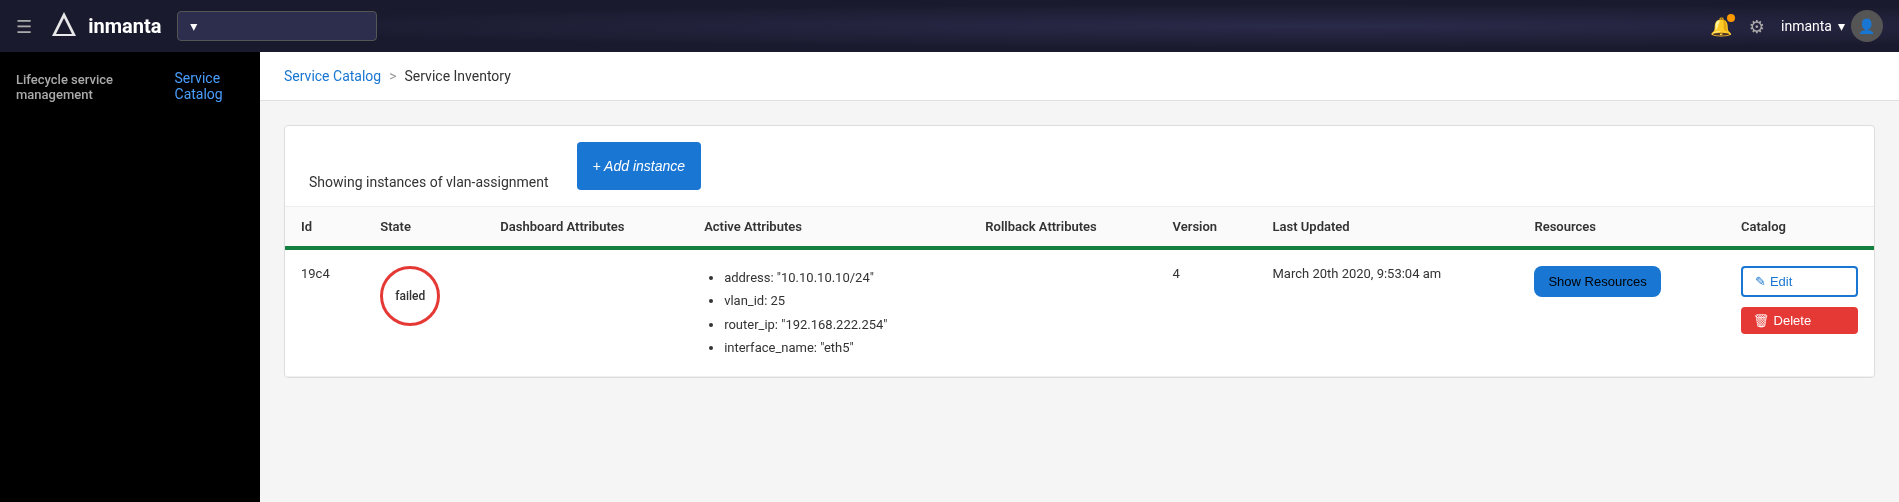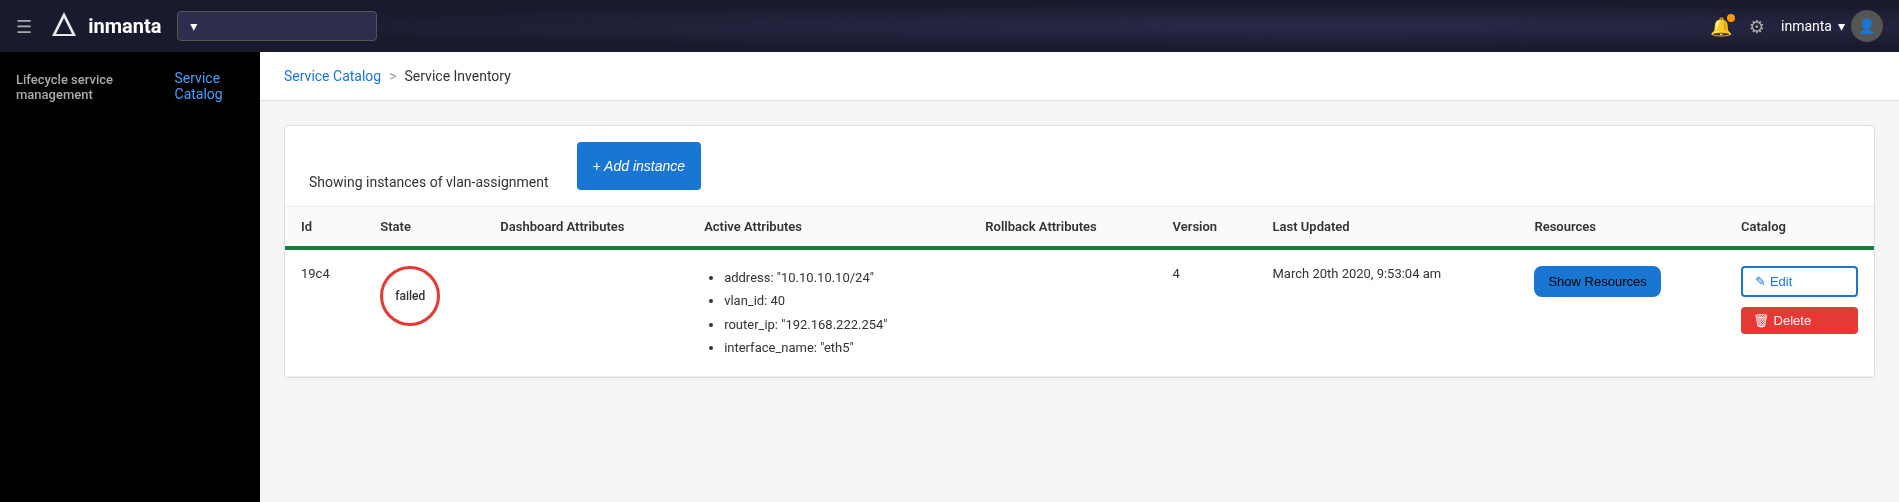--- a/index.html
+++ b/index.html
@@ -280,21 +280,21 @@
               </td>
               <td>
                 <div class="state-badge">
                   <span>failed</span>
                 </div>
               </td>
               <td></td>
               <td>
                 <ul class="attr-list">
                   <li>address: "10.10.10.10/24"</li>
-                  <li>vlan_id: 40</li>
+                  <li>vlan_id: 25</li>
                   <li>router_ip: "192.168.222.254"</li>
                   <li>interface_name: "eth5"</li>
                 </ul>
               </td>
               <td></td>
               <td>4</td>
               <td>March 20th 2020, 9:53:04 am</td>
               <td>
                 <button class="btn-show-resources">Show Resources</button>
               </td>

